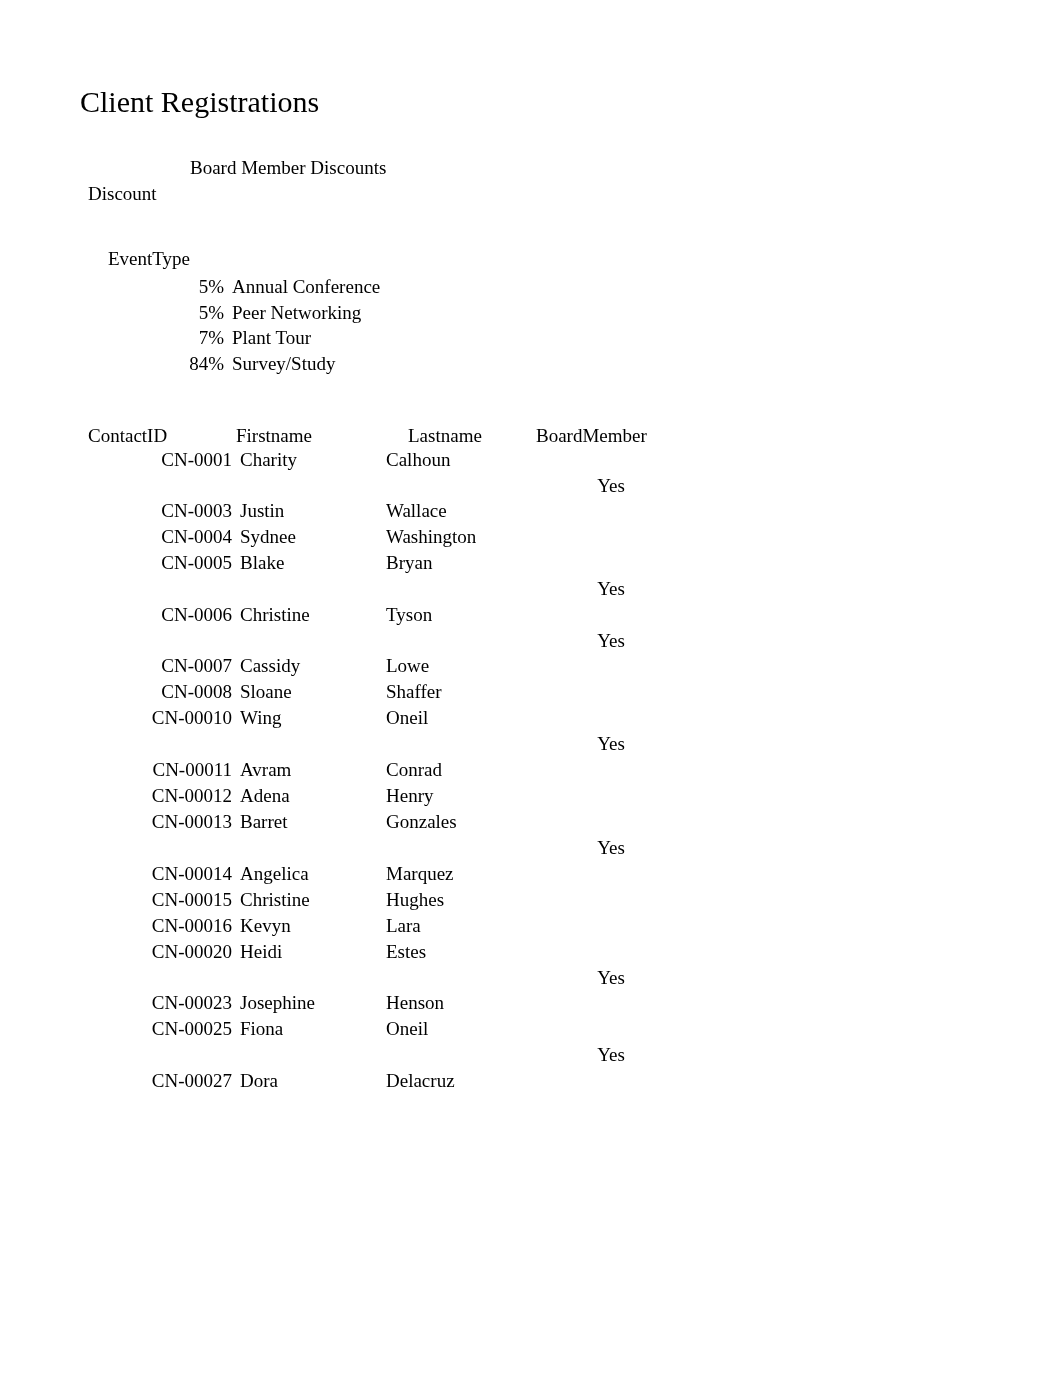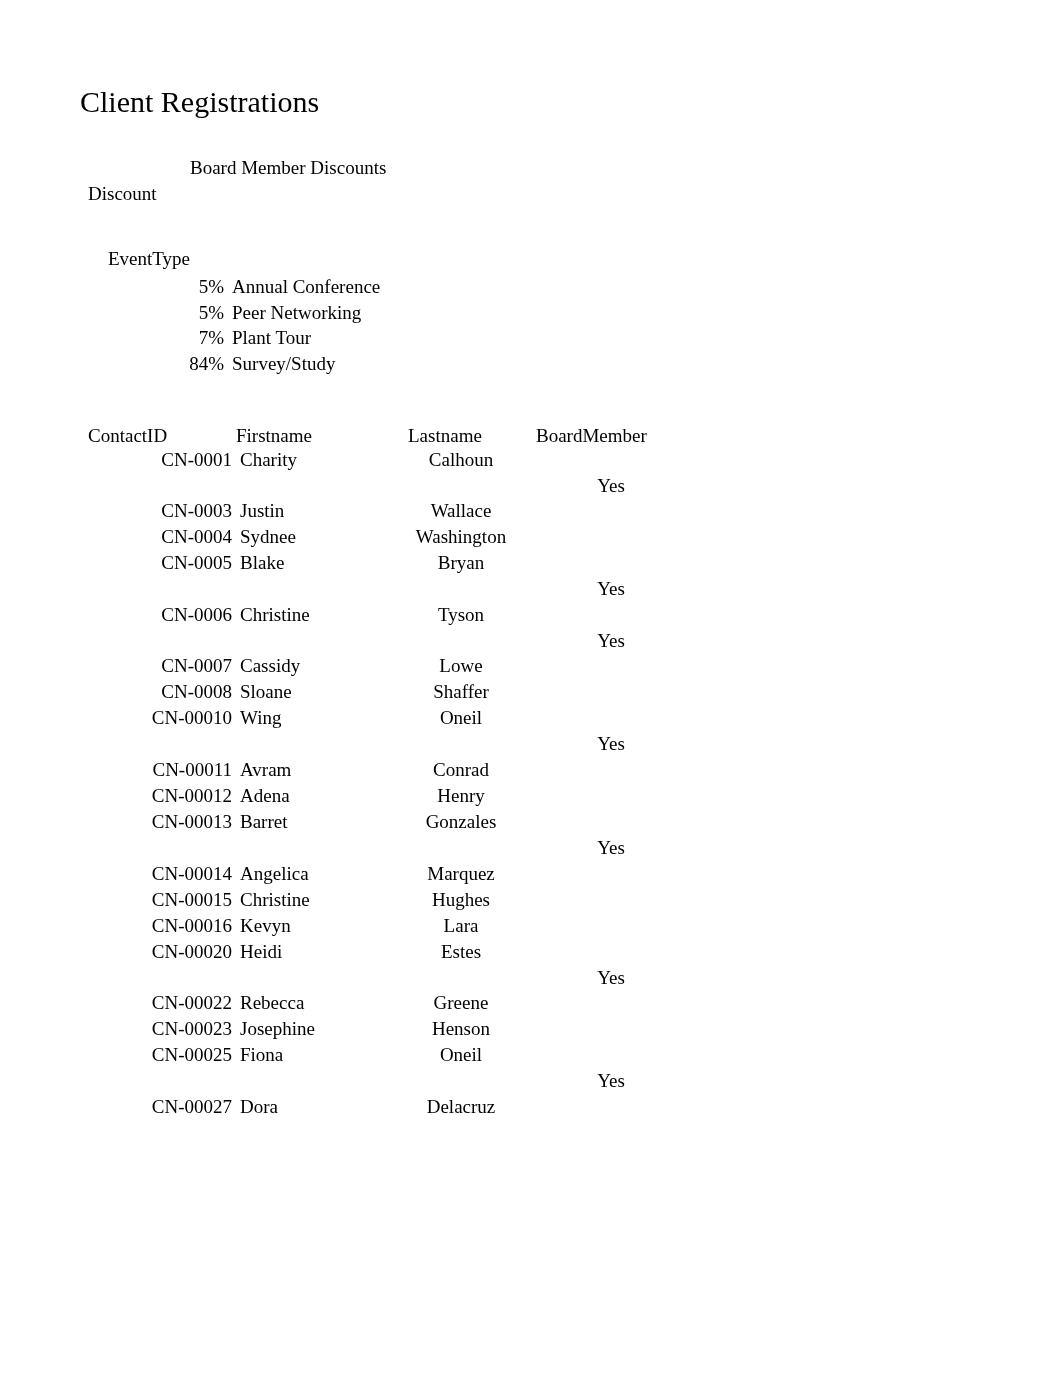--- a/index.html
+++ b/index.html
@@ -93,21 +93,21 @@
       text-align: right;
       padding-right: 4px;
     }
     .col-firstname {
       width: 150px;
       text-align: left;
       padding-left: 4px;
     }
     .col-lastname {
       width: 150px;
-      text-align: center;
+      text-align: left;
     }
     .col-boardmember {
       width: 150px;
       text-align: center;
       margin-top: 26px;
     }
   </style>
 </head>
 <body>
 
@@ -233,26 +233,20 @@
         <span class="col-lastname">Lara</span>
         <span class="col-boardmember"></span>
       </div>
       <div class="contact-row">
         <span class="col-contactid">CN-00020</span>
         <span class="col-firstname">Heidi</span>
         <span class="col-lastname">Estes</span>
         <span class="col-boardmember">Yes</span>
       </div>
       <div class="contact-row">
-        <span class="col-contactid">CN-00022</span>
-        <span class="col-firstname">Rebecca</span>
-        <span class="col-lastname">Greene</span>
-        <span class="col-boardmember"></span>
-      </div>
-      <div class="contact-row">
         <span class="col-contactid">CN-00023</span>
         <span class="col-firstname">Josephine</span>
         <span class="col-lastname">Henson</span>
         <span class="col-boardmember"></span>
       </div>
       <div class="contact-row">
         <span class="col-contactid">CN-00025</span>
         <span class="col-firstname">Fiona</span>
         <span class="col-lastname">Oneil</span>
         <span class="col-boardmember">Yes</span>

